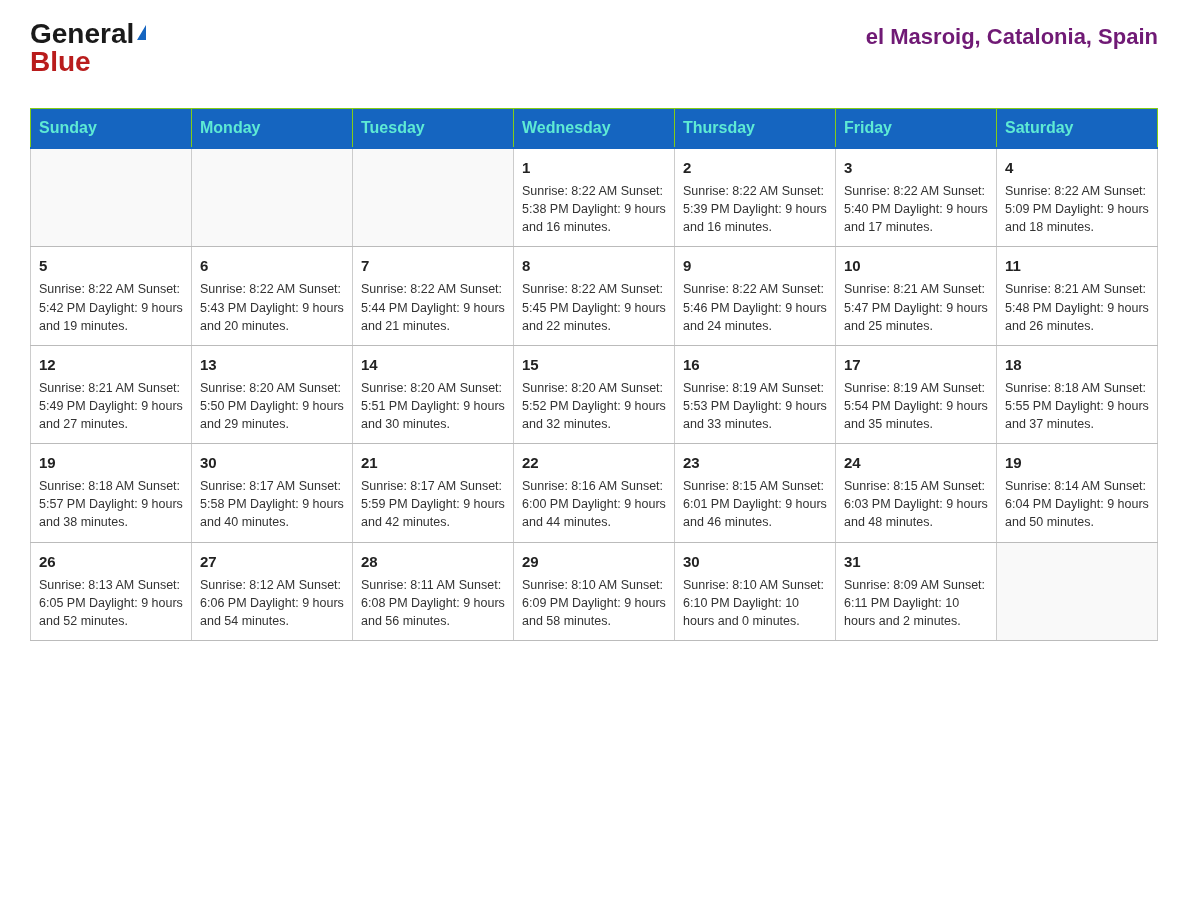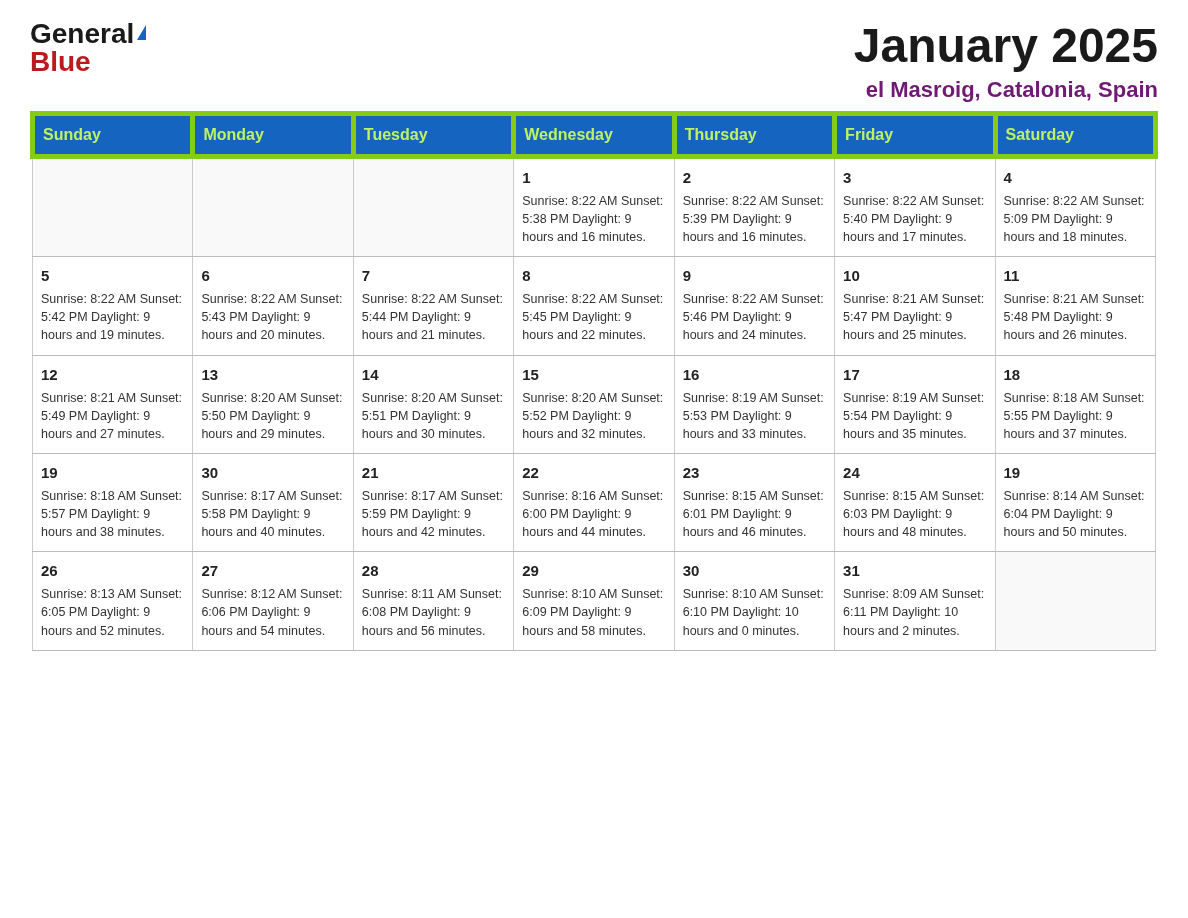--- a/index.html
+++ b/index.html
@@ -7,21 +7,21 @@
       font-family: Arial, Helvetica, sans-serif;
       background: #fff;
       width: 1188px;
       min-height: 918px;
       padding: 20px 30px;
     }
     .header {
       display: flex;
       justify-content: space-between;
       align-items: flex-start;
-      margin-bottom: 8px;
+      margin-bottom: 32px;
     }
     .logo {
       display: flex;
       flex-direction: column;
       line-height: 1;
     }
     .logo-line1 {
       display: flex;
       align-items: center;
     }
@@ -39,26 +39,26 @@
       font-weight: bold;
       color: #701a75;
       margin-top: 4px;
     }
     .calendar {
       width: 100%;
       border-collapse: collapse;
     }
     .calendar thead tr th {
       background-color: #1565c0;
-      color: #bef264;
+      color: #5eead4;
       font-size: 16px;
       font-weight: bold;
       padding: 10px 8px;
       text-align: left;
-      border: 5px solid #84cc16;
+      border: 1px solid #84cc16;
     }
     .calendar tbody tr td {
       vertical-align: top;
       padding: 8px 8px 10px 8px;
       border: 1px solid #ccc;
       width: calc(100% / 7);
       min-height: 90px;
       font-size: 13px;
       color: #222;
       line-height: 1.4;
@@ -95,21 +95,20 @@
   <div class="logo">
     <div class="logo-line1">
       <span style="font-size:28px;font-weight:bold;color:#1a1a1a;font-family:Arial,sans-serif;">General</span>
       <span style="display:inline-block;width:0;height:0;border-left:9px solid transparent;border-right:0px solid transparent;border-bottom:15px solid #1565c0;margin-left:3px;margin-bottom:4px;"></span>
     </div>
     <div>
       <span style="font-size:28px;font-weight:bold;color:#b91c1c;font-family:Arial,sans-serif;">Blue</span>
     </div>
   </div>
   <div class="title-block">
-    <h1>January 2025</h1>
     <h2>el Masroig, Catalonia, Spain</h2>
   </div>
 </div>
 
 <table class="calendar">
   <thead>
     <tr>
     <th>Sunday</th>
         <th>Monday</th>
         <th>Tuesday</th>

